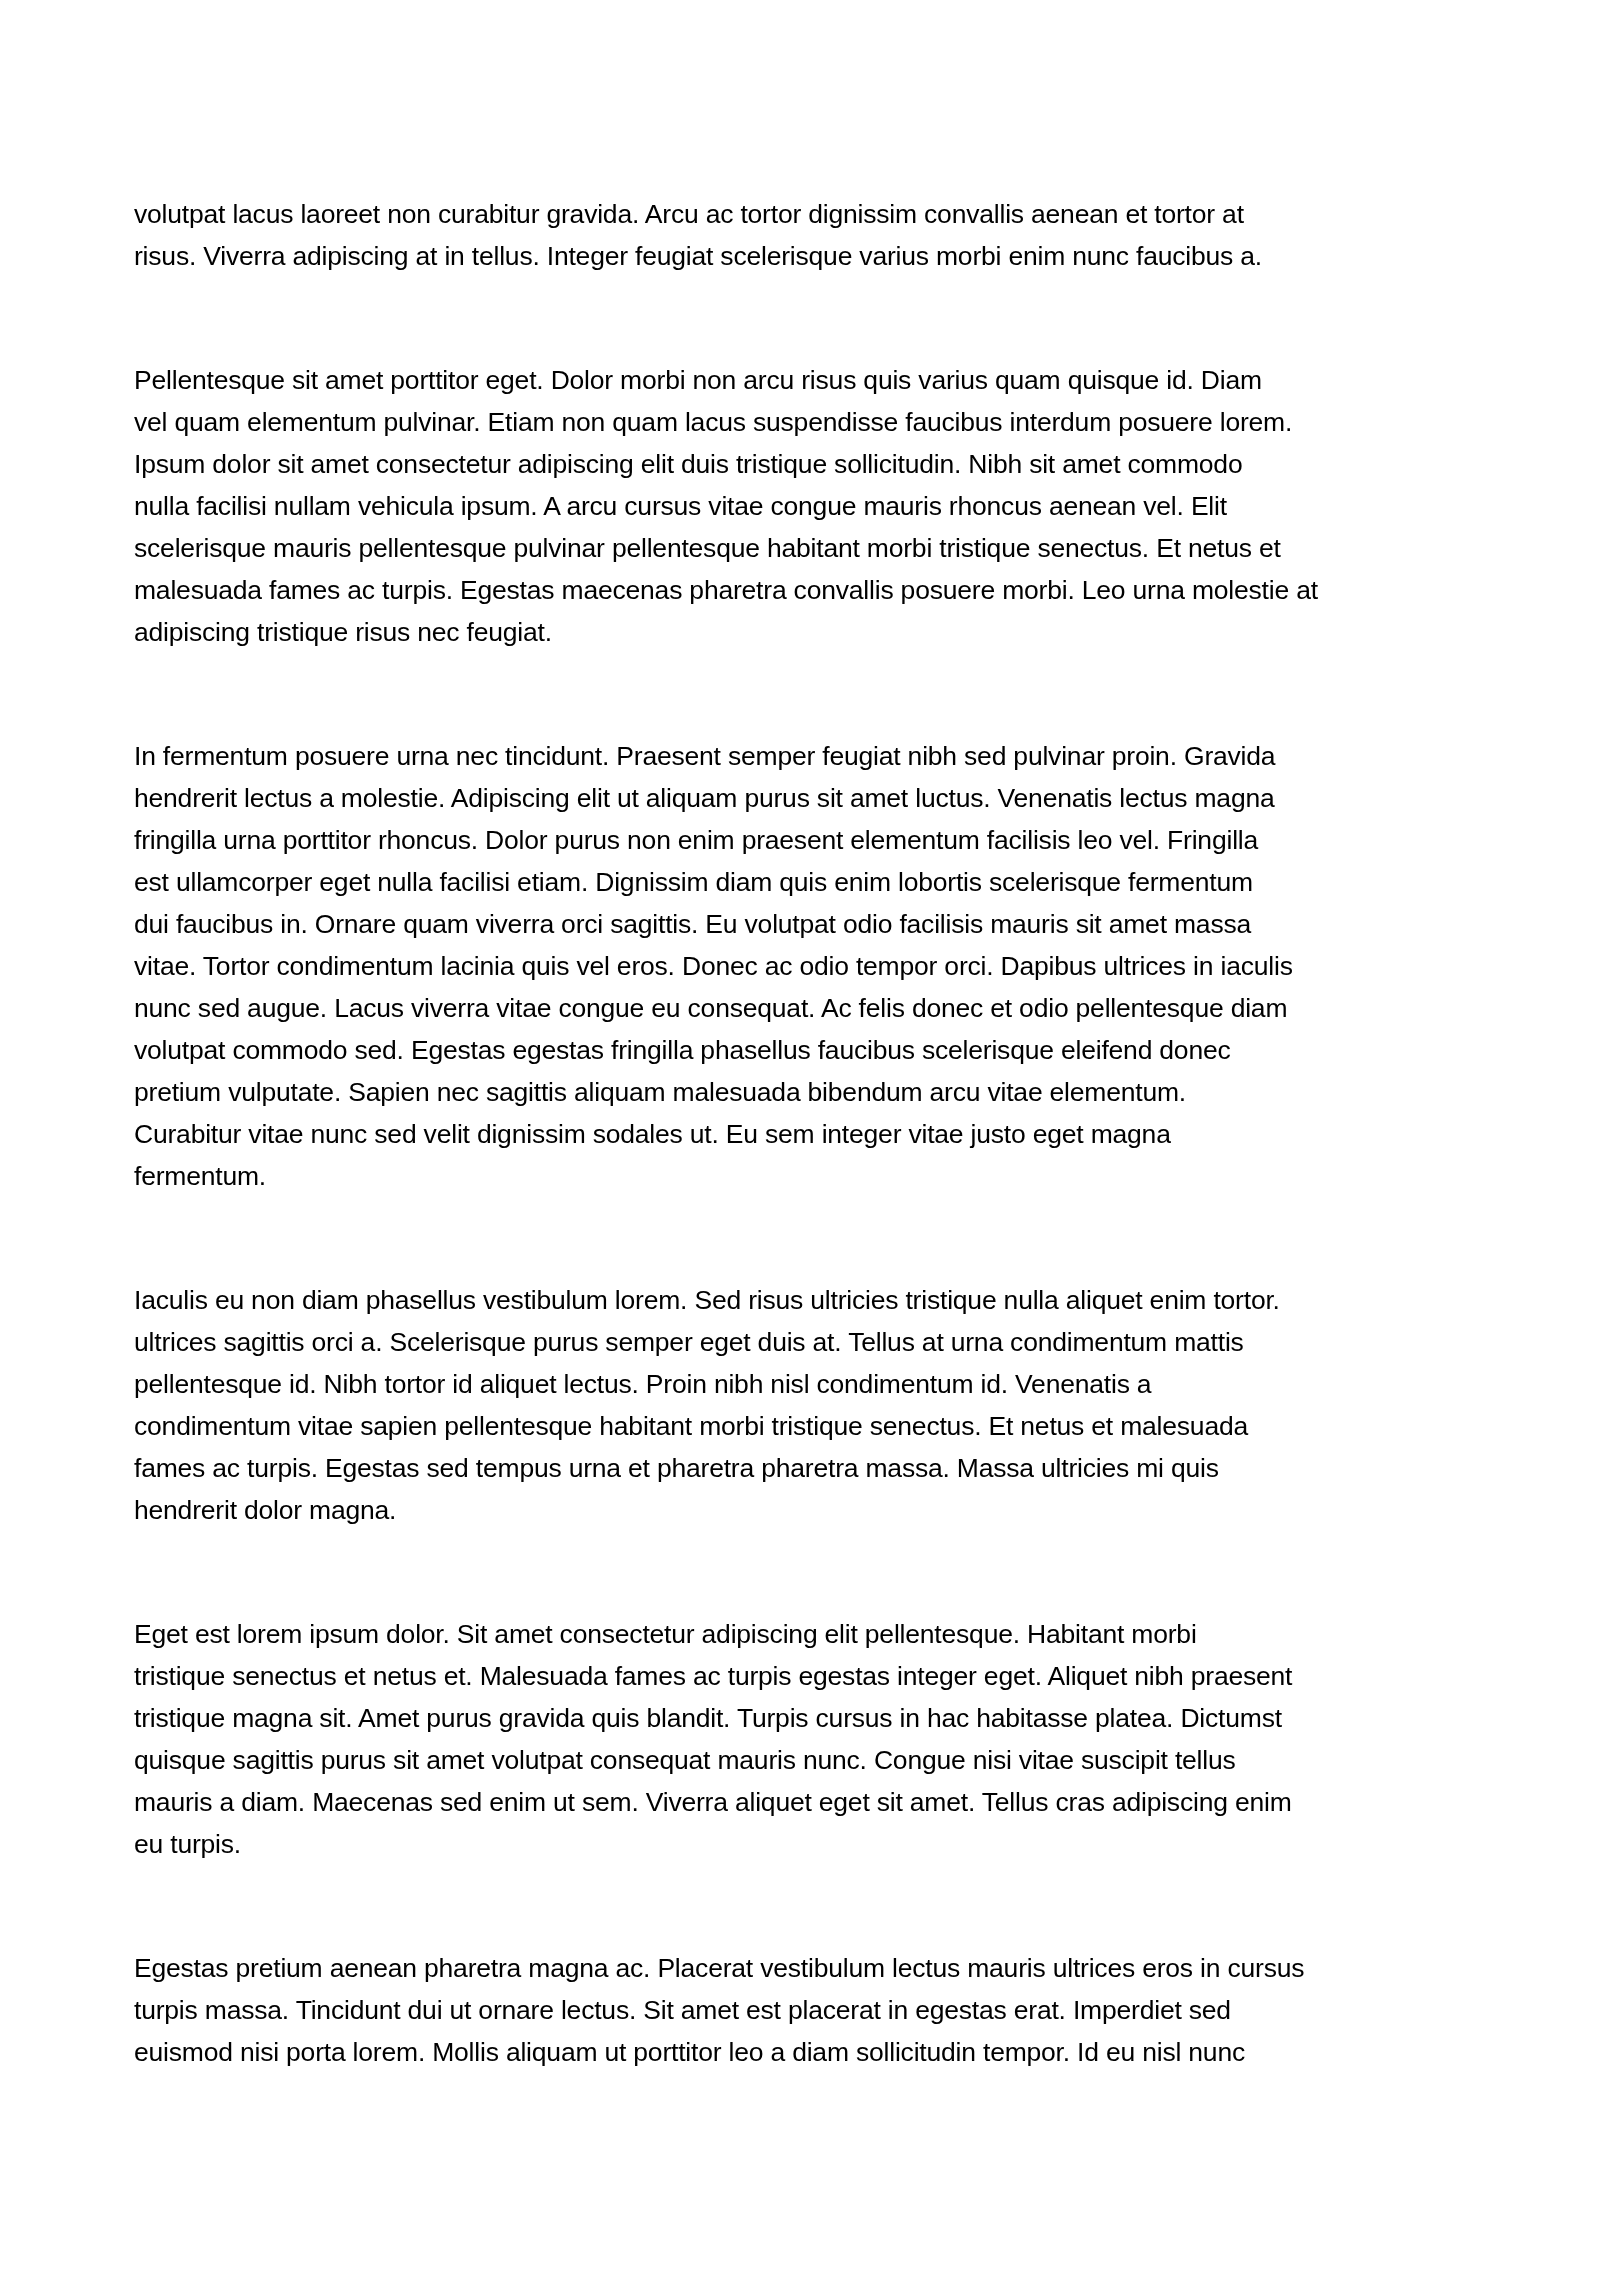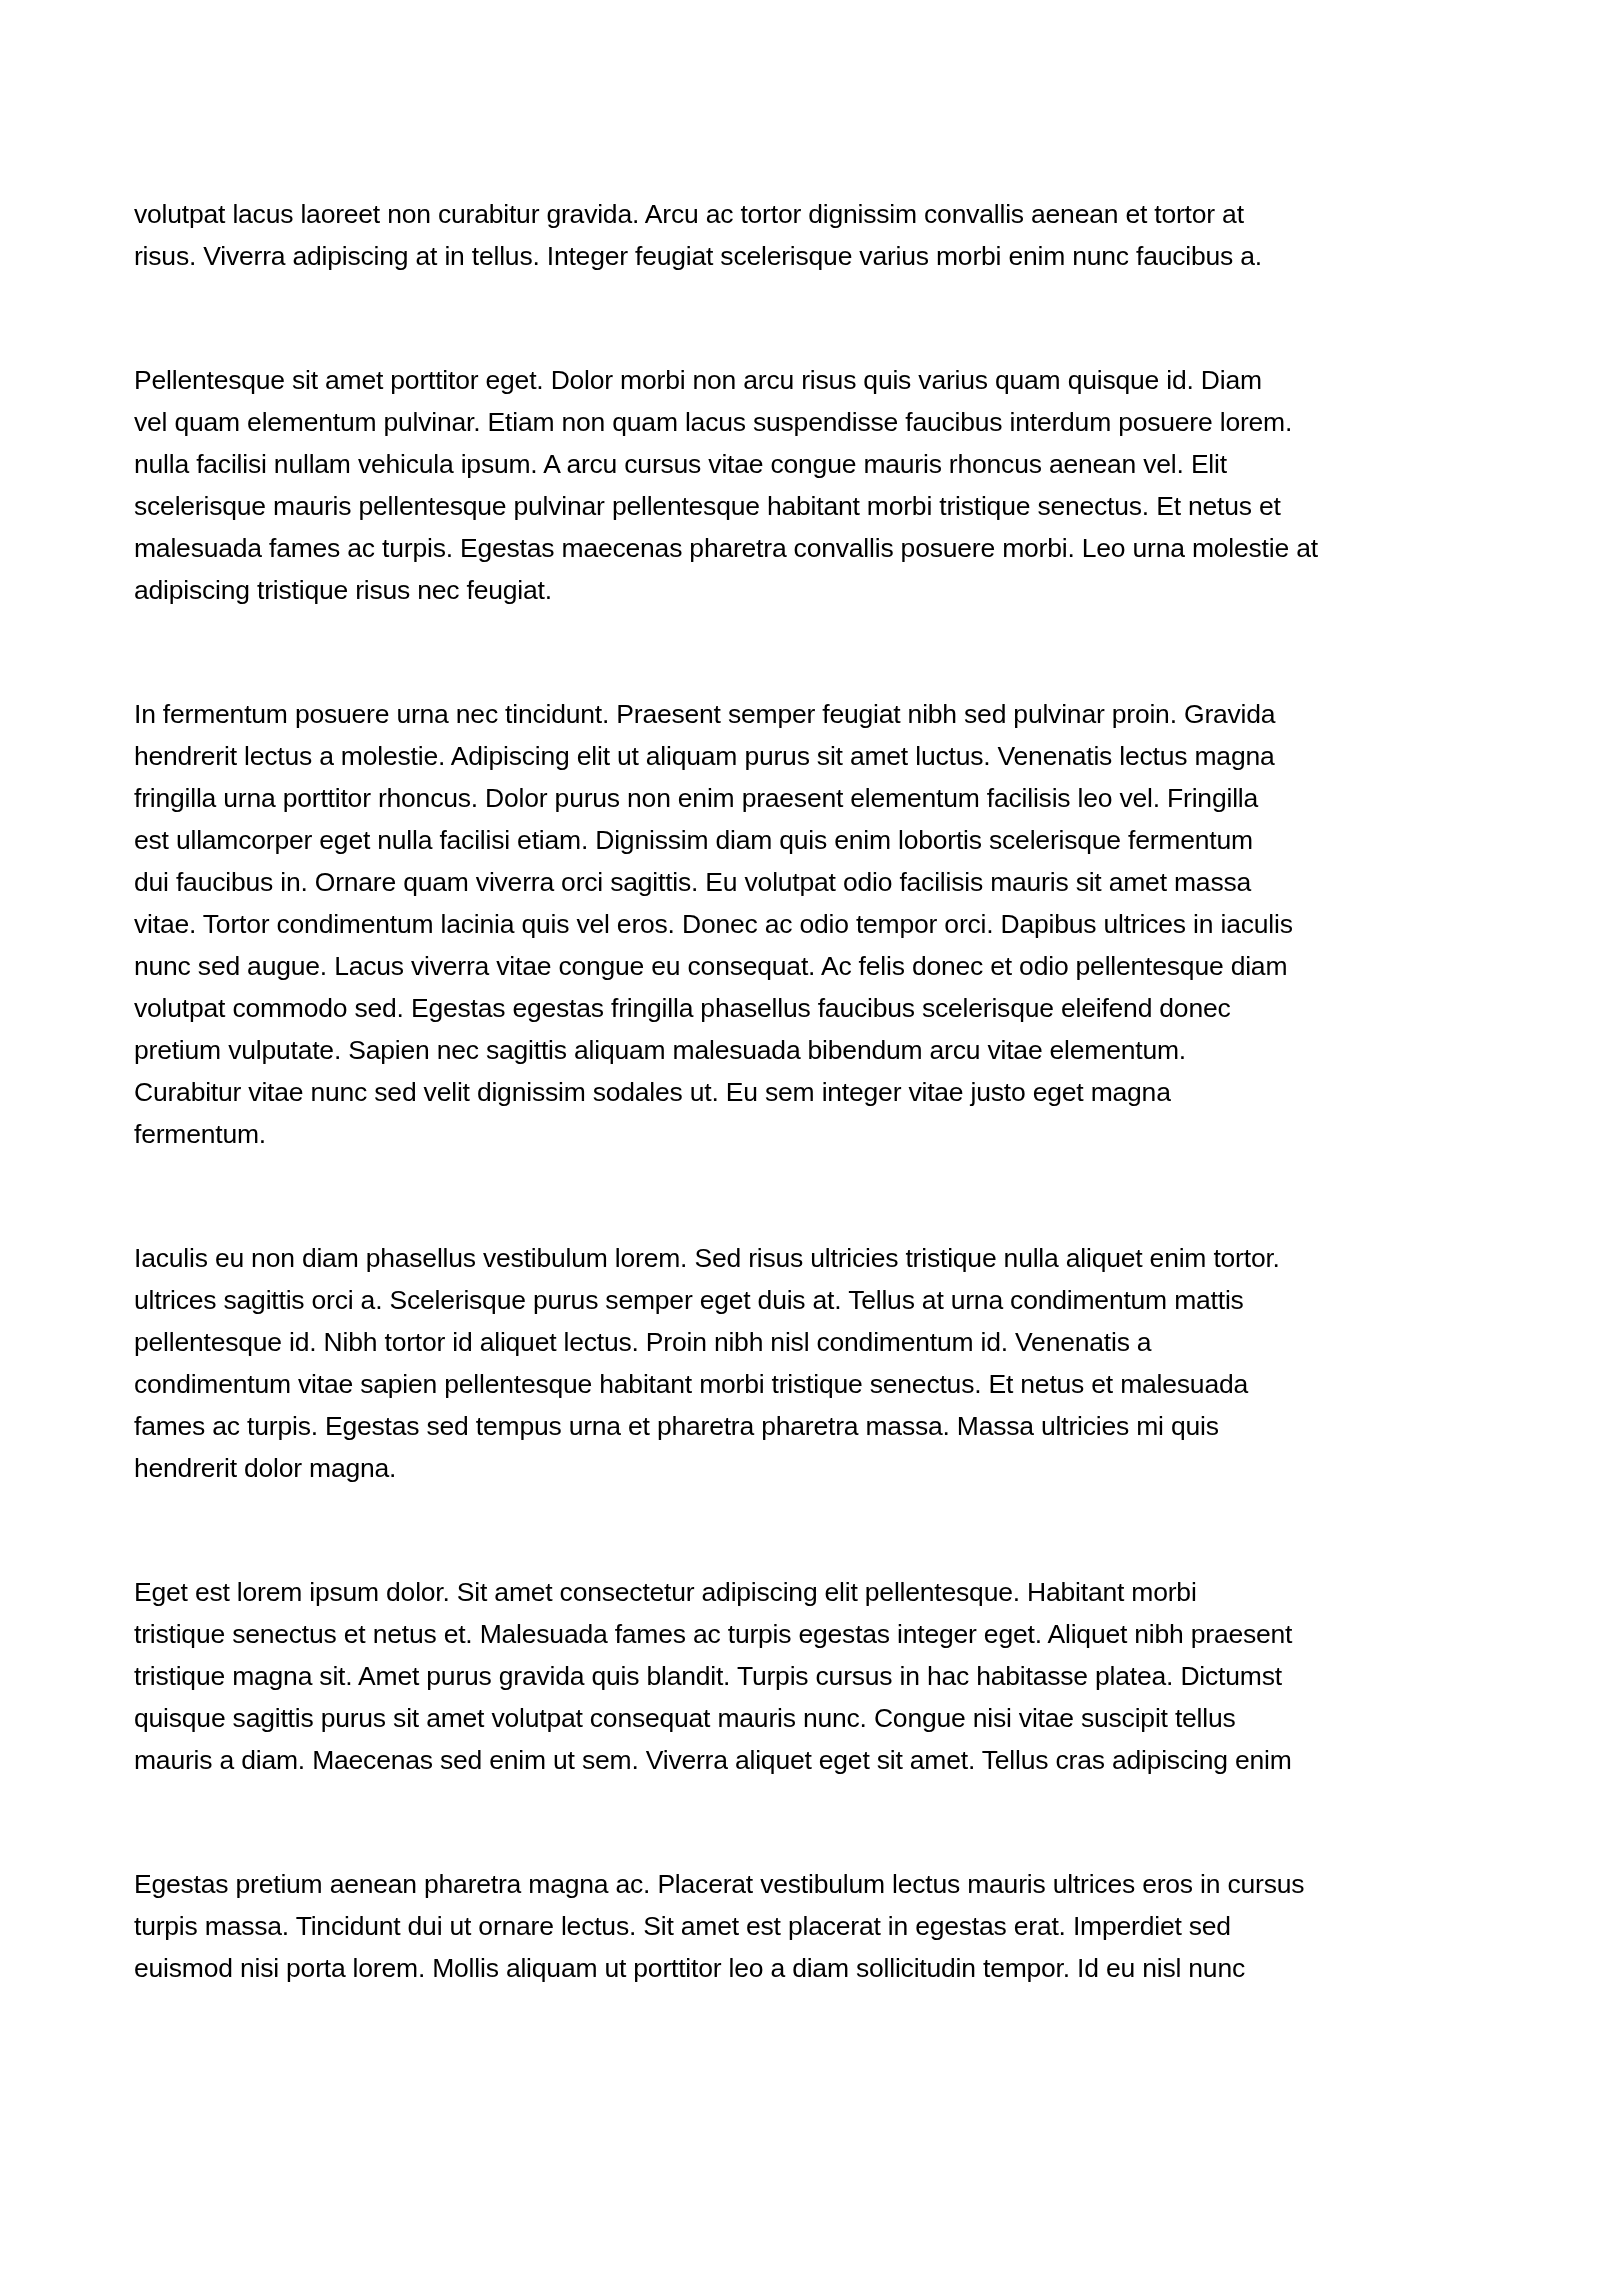--- a/index.html
+++ b/index.html
@@ -39,20 +39,21 @@
 <div class="page">
 
   <div class="para">
     <div class="line">volutpat lacus laoreet non curabitur gravida. Arcu ac tortor dignissim convallis aenean et tortor at</div>
     <div class="line">risus. Viverra adipiscing at in tellus. Integer feugiat scelerisque varius morbi enim nunc faucibus a.</div>
   </div>
 
   <div class="para">
     <div class="line">Pellentesque sit amet porttitor eget. Dolor morbi non arcu risus quis varius quam quisque id. Diam</div>
     <div class="line">vel quam elementum pulvinar. Etiam non quam lacus suspendisse faucibus interdum posuere lorem.</div>
+    <div class="line">Ipsum dolor sit amet consectetur adipiscing elit duis tristique sollicitudin. Nibh sit amet commodo</div>
     <div class="line">nulla facilisi nullam vehicula ipsum. A arcu cursus vitae congue mauris rhoncus aenean vel. Elit</div>
     <div class="line">scelerisque mauris pellentesque pulvinar pellentesque habitant morbi tristique senectus. Et netus et</div>
     <div class="line">malesuada fames ac turpis. Egestas maecenas pharetra convallis posuere morbi. Leo urna molestie at</div>
     <div class="line">adipiscing tristique risus nec feugiat.</div>
   </div>
 
   <div class="para">
     <div class="line">In fermentum posuere urna nec tincidunt. Praesent semper feugiat nibh sed pulvinar proin. Gravida</div>
     <div class="line">hendrerit lectus a molestie. Adipiscing elit ut aliquam purus sit amet luctus. Venenatis lectus magna</div>
     <div class="line">fringilla urna porttitor rhoncus. Dolor purus non enim praesent elementum facilisis leo vel. Fringilla</div>
@@ -74,20 +75,21 @@
     <div class="line">fames ac turpis. Egestas sed tempus urna et pharetra pharetra massa. Massa ultricies mi quis</div>
     <div class="line">hendrerit dolor magna.</div>
   </div>
 
   <div class="para">
     <div class="line">Eget est lorem ipsum dolor. Sit amet consectetur adipiscing elit pellentesque. Habitant morbi</div>
     <div class="line">tristique senectus et netus et. Malesuada fames ac turpis egestas integer eget. Aliquet nibh praesent</div>
     <div class="line">tristique magna sit. Amet purus gravida quis blandit. Turpis cursus in hac habitasse platea. Dictumst</div>
     <div class="line">quisque sagittis purus sit amet volutpat consequat mauris nunc. Congue nisi vitae suscipit tellus</div>
     <div class="line">mauris a diam. Maecenas sed enim ut sem. Viverra aliquet eget sit amet. Tellus cras adipiscing enim</div>
+    <div class="line">eu turpis.</div>
   </div>
 
   <div class="para">
     <div class="line">Egestas pretium aenean pharetra magna ac. Placerat vestibulum lectus mauris ultrices eros in cursus</div>
     <div class="line">turpis massa. Tincidunt dui ut ornare lectus. Sit amet est placerat in egestas erat. Imperdiet sed</div>
     <div class="line">euismod nisi porta lorem. Mollis aliquam ut porttitor leo a diam sollicitudin tempor. Id eu nisl nunc</div>
   </div>
 
 </div>
 

